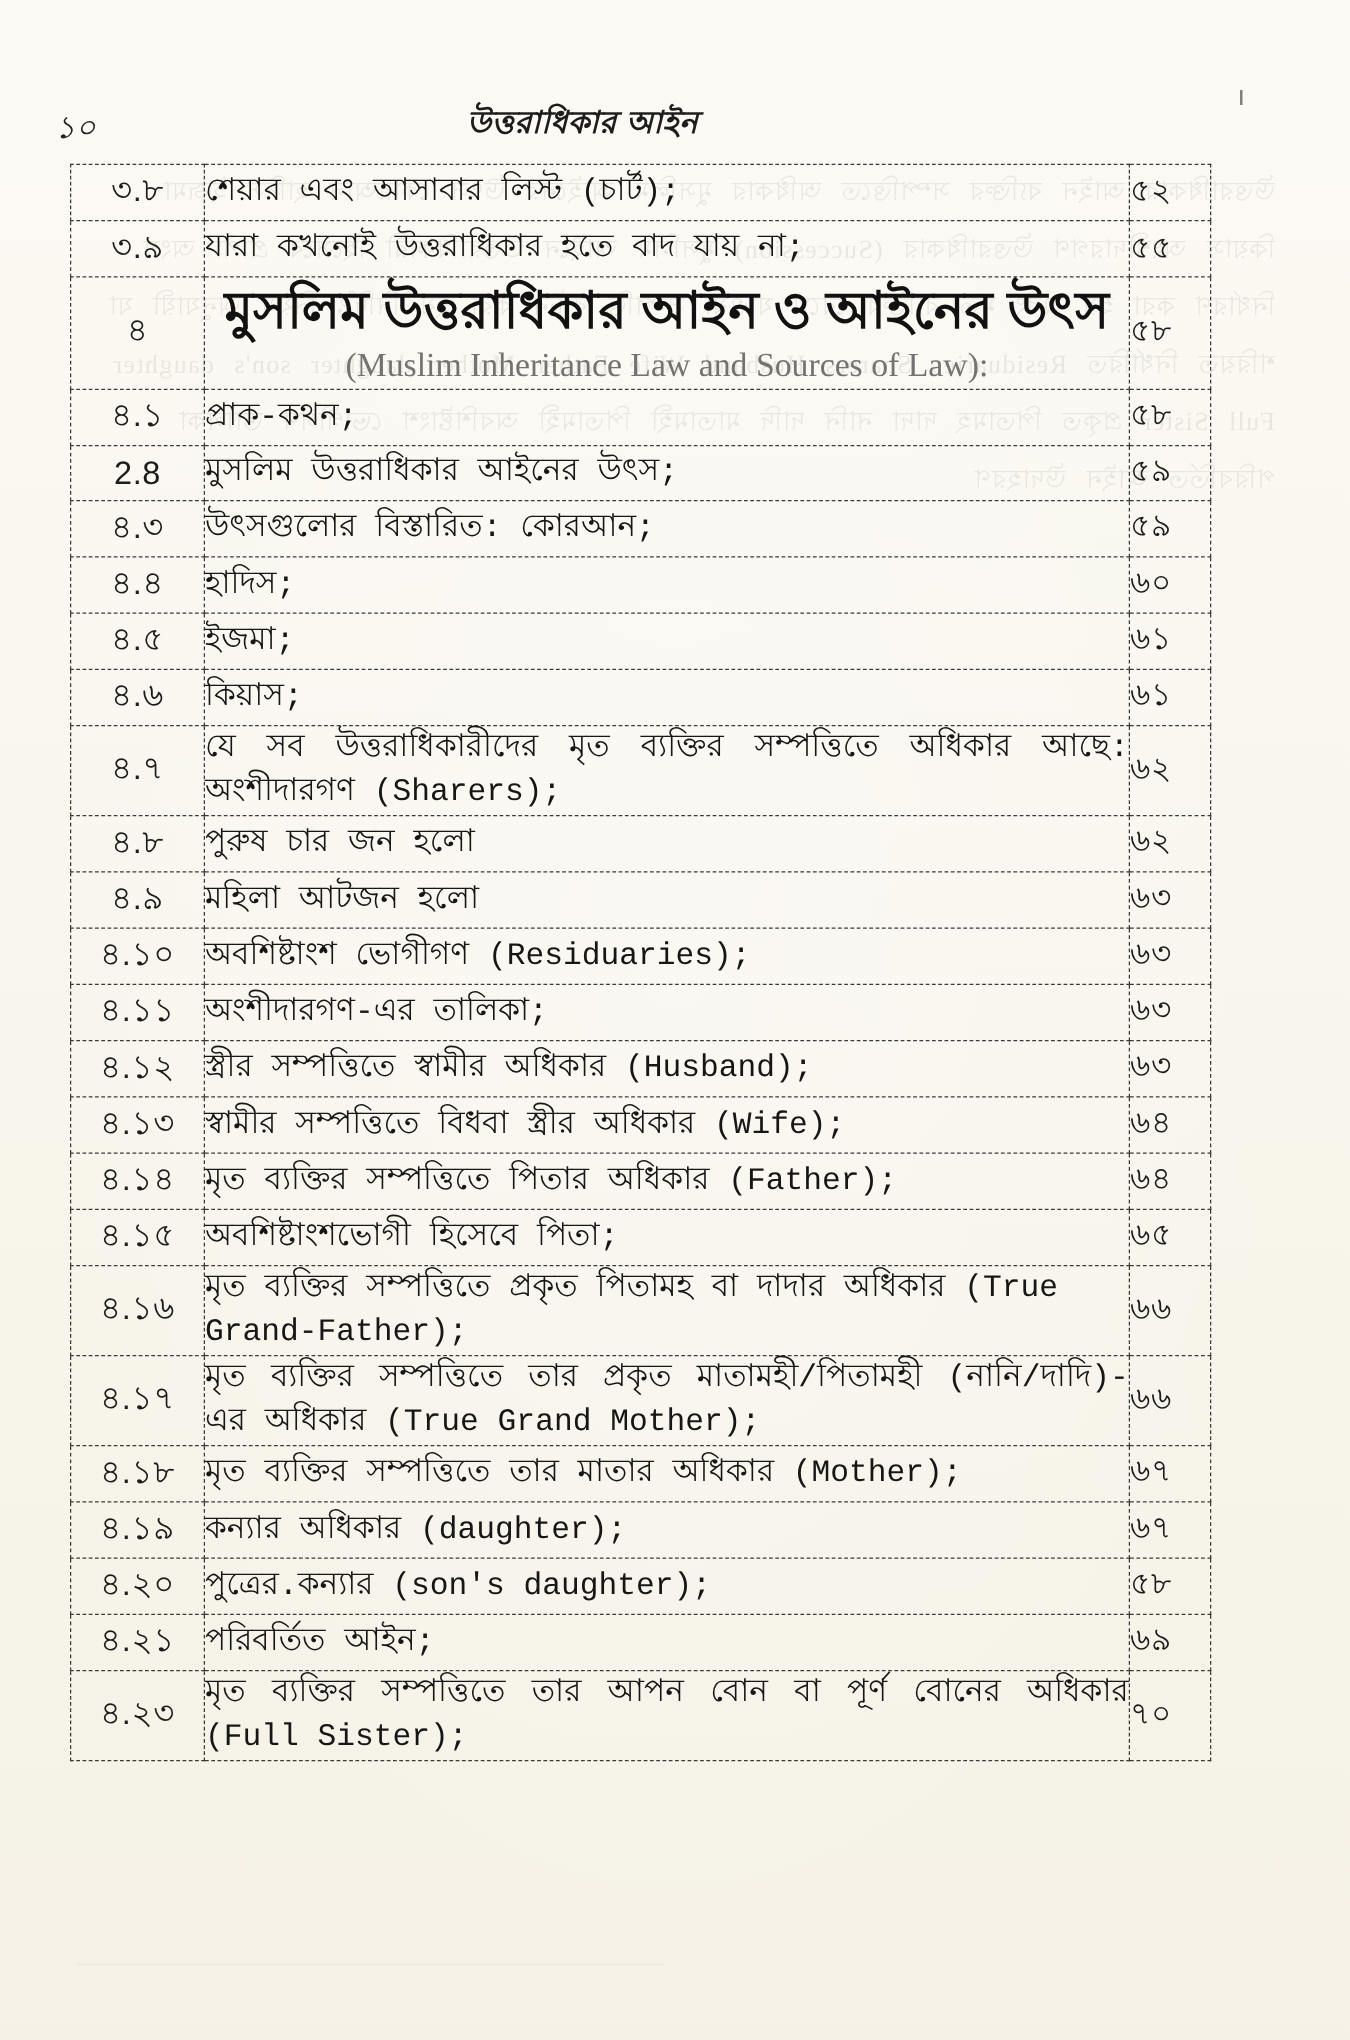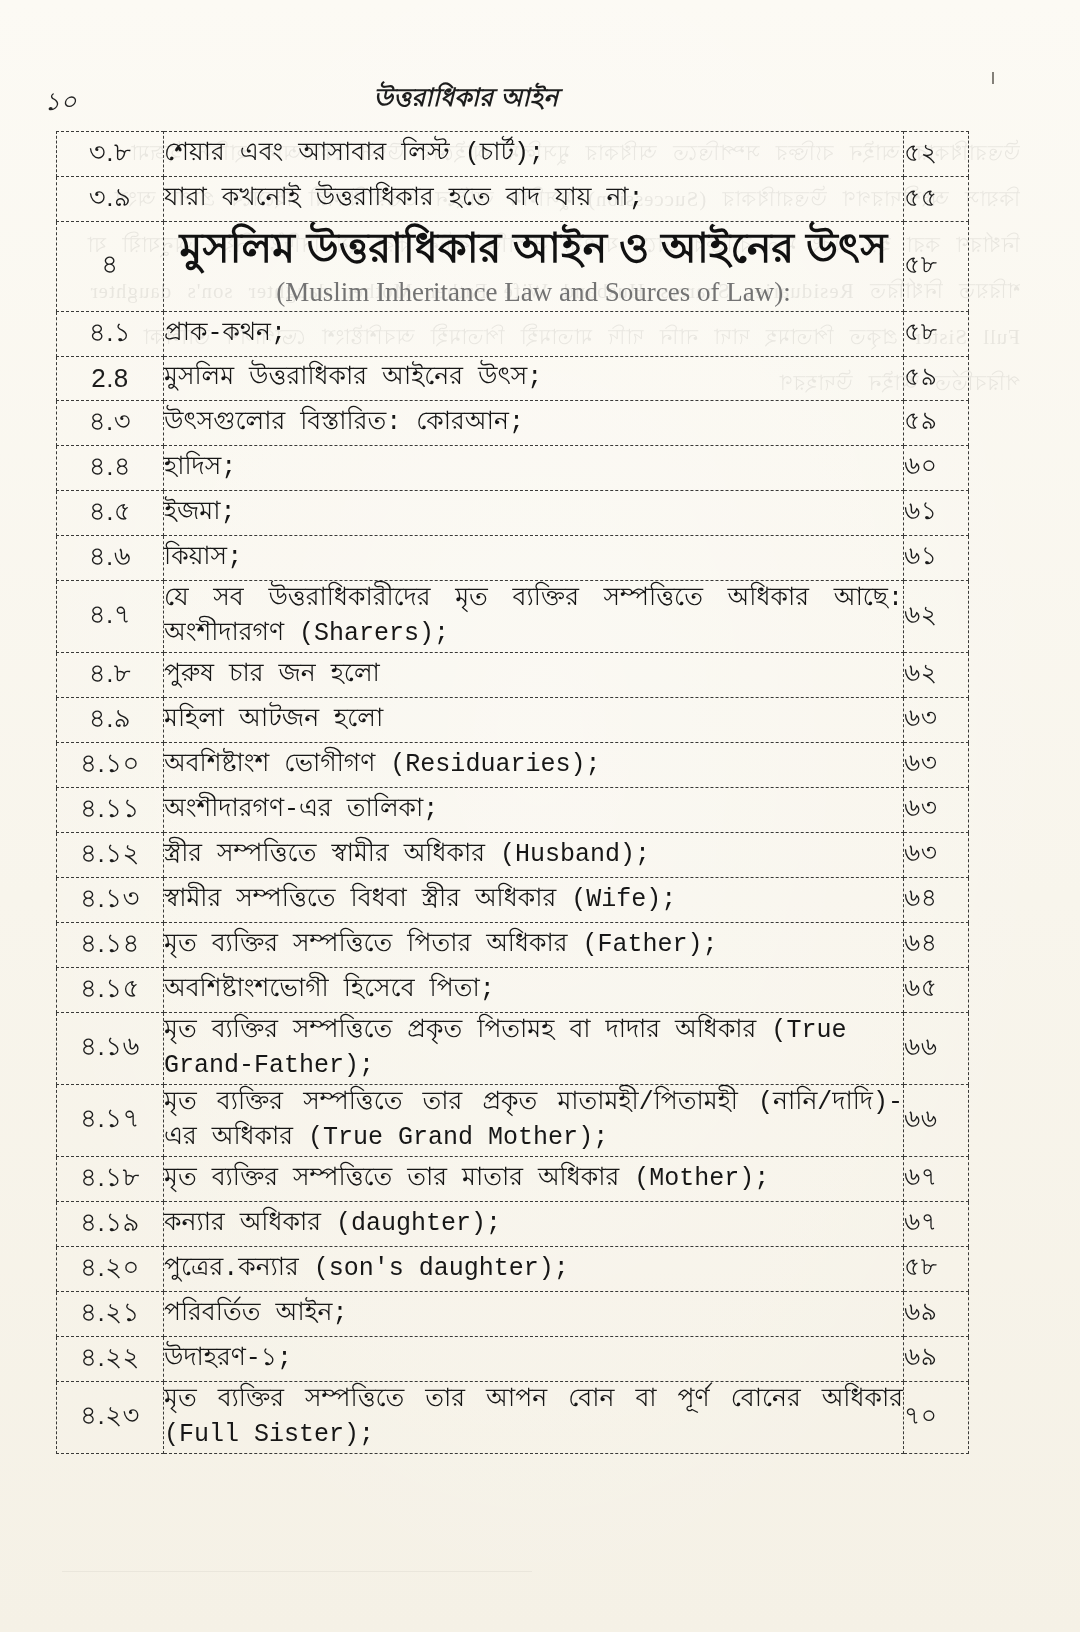--- a/index.html
+++ b/index.html
@@ -338,25 +338,20 @@
             <td class="cell-num">৪.২০</td>
             <td class="cell-title">পুত্রের.কন্যার (son's daughter);</td>
             <td class="cell-page">৫৮</td>
           </tr>
           <tr>
             <td class="cell-num">৪.২১</td>
             <td class="cell-title">পরিবর্তিত আইন;</td>
             <td class="cell-page">৬৯</td>
           </tr>
           <tr>
-            <td class="cell-num">৪.২২</td>
-            <td class="cell-title">উদাহরণ-১;</td>
-            <td class="cell-page">৬৯</td>
-          </tr>
-          <tr>
             <td class="cell-num">৪.২৩</td>
             <td class="cell-title just">মৃত ব্যক্তির সম্পত্তিতে তার আপন বোন বা পূর্ণ বোনের অধিকার (Full Sister);</td>
             <td class="cell-page">৭০</td>
           </tr>
         </tbody>
     </table>
   </div>
 
   <div class="foot-smudge"></div>
 </div>

